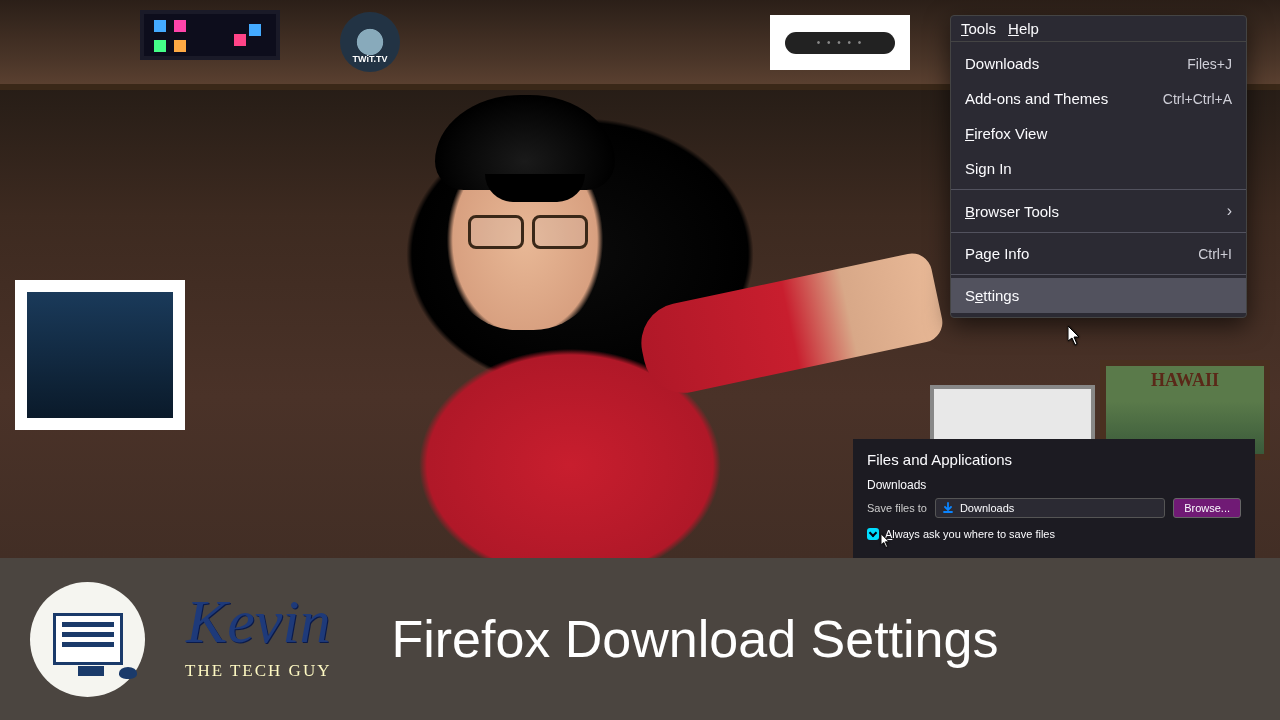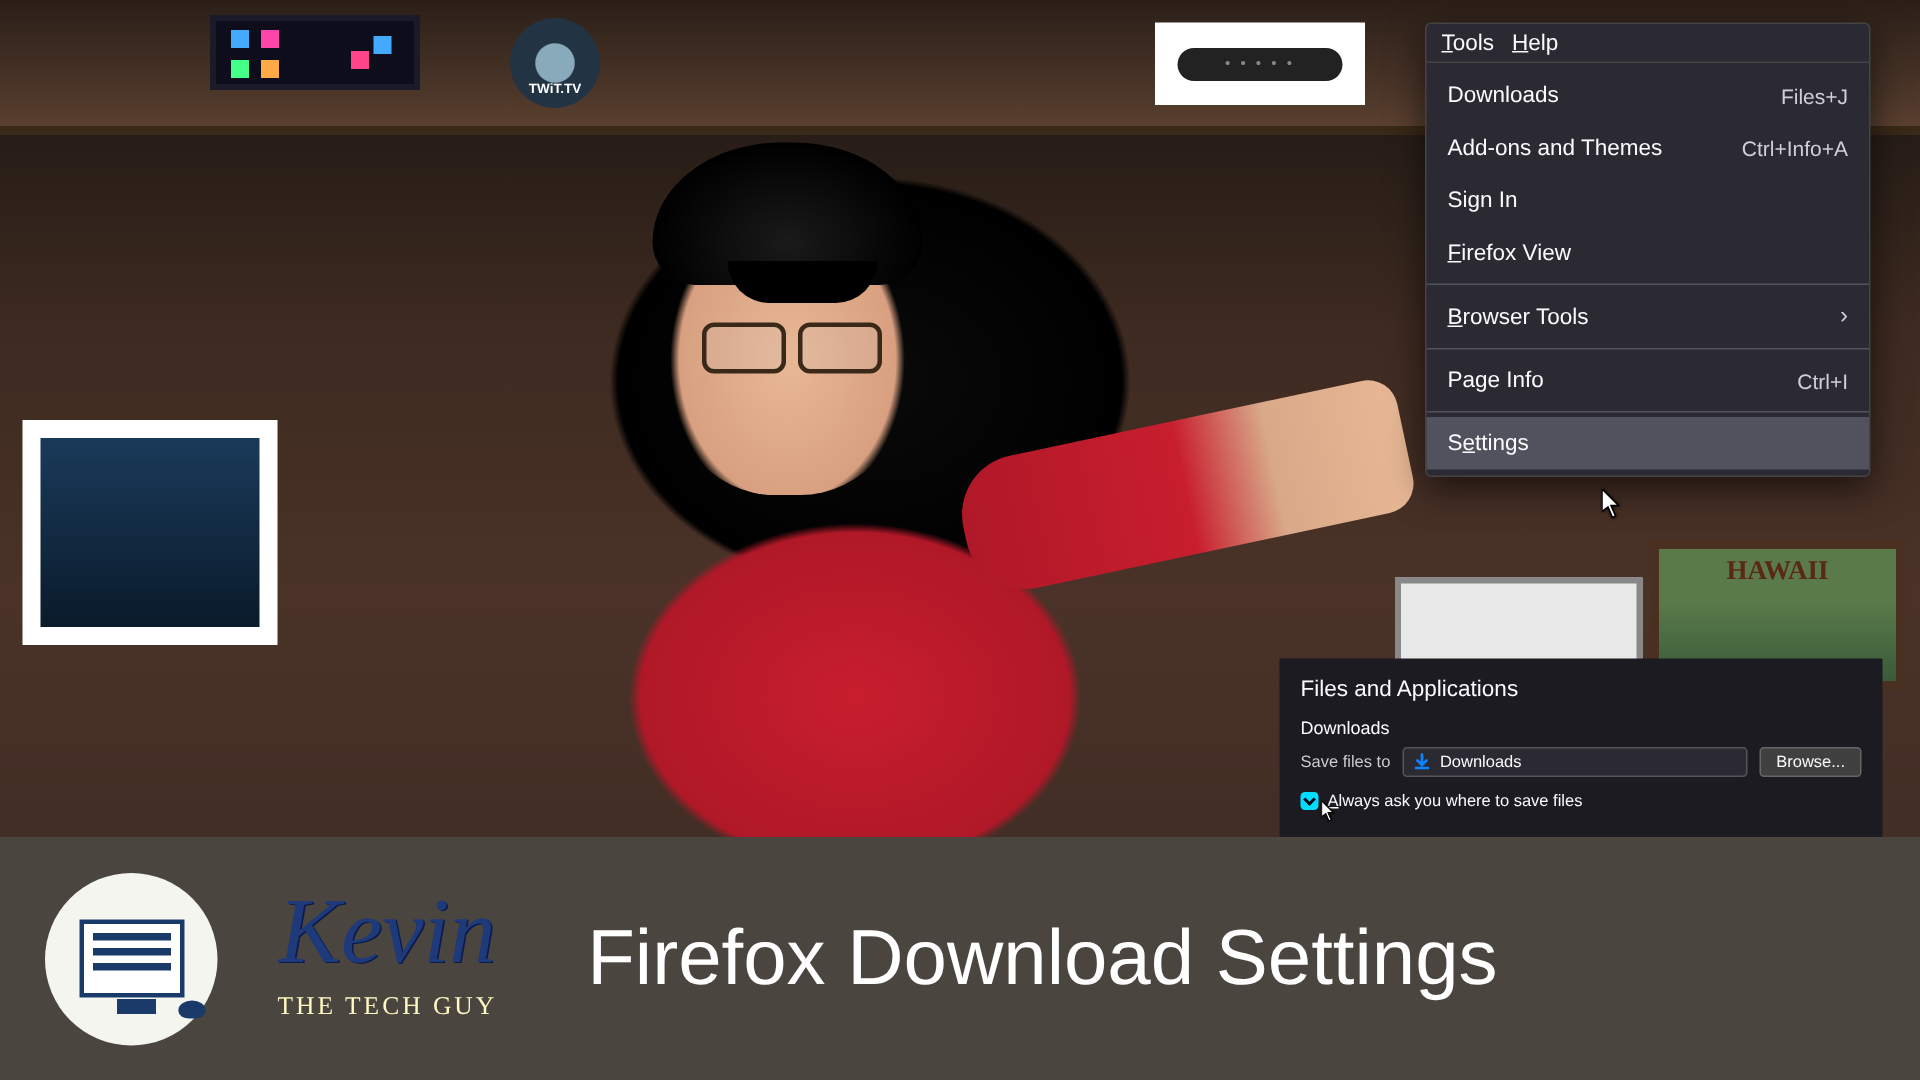--- a/index.html
+++ b/index.html
@@ -103,21 +103,21 @@
 .settings-panel h3 { font-size:15px; font-weight:400; margin-bottom:10px; }
 .settings-panel .dl-label { font-size:12px; margin-bottom:6px; display:block; }
 .save-row { display:flex; align-items:center; gap:8px; font-size:11px; }
 .save-row .lbl { color:#ccc; }
 .path-box {
   flex:1; background:#2b2a33; border:1px solid #555; border-radius:3px; padding:3px 6px;
   display:flex; align-items:center; gap:6px; color:#fbfbfe;
 }
 .dl-icon { width:12px; height:12px; display:inline-flex; }
 .browse-btn {
-  background:#404040; border:1px solid #666; color:#fbfbfe; padding:3px 10px; border-radius:3px; font-size:11px; cursor:pointer;
+  background:#701a75; border:1px solid #666; color:#fbfbfe; padding:3px 10px; border-radius:3px; font-size:11px; cursor:pointer;
 }
 .radio-row { display:flex; align-items:center; gap:6px; margin-top:10px; font-size:11px; }
 .radio-dot { width:12px; height:12px; border-radius:3px; background:#0df; display:inline-flex; align-items:center; justify-content:center; }
 .radio-dot::after { content:''; width:4px; height:4px; border-left:2px solid #001; border-bottom:2px solid #001; transform:rotate(-45deg); margin-top:-2px; }
 
 
 .banner {
   position:absolute; bottom:0; left:0; right:0; height:162px;
   background:#4b4540; display:flex; align-items:center; padding:0 30px; gap:40px;
 }
@@ -162,27 +162,27 @@
     <span><span style="text-decoration:underline">T</span>ools</span>
     <span><span style="text-decoration:underline">H</span>elp</span>
   </div>
   <div class="menu-list">
     <div class="menu-item">
       <span>Downloads</span>
       <span class="shortcut">Files+J</span>
     </div>
     <div class="menu-item">
       <span>Add-ons and Themes</span>
-      <span class="shortcut">Ctrl+Info+A</span>
+      <span class="shortcut">Ctrl+Ctrl+A</span>
+    </div>
+    <div class="menu-item">
+      <span><span style="text-decoration:underline">F</span>irefox View</span>
     </div>
     <div class="menu-item">
       <span>Sign In</span>
-    </div>
-    <div class="menu-item">
-      <span><span style="text-decoration:underline">F</span>irefox View</span>
     </div>
     <div class="menu-sep"></div>
     <div class="menu-item">
       <span><span style="text-decoration:underline">B</span>rowser Tools</span>
       <span class="submenu-arrow">›</span>
     </div>
     <div class="menu-sep"></div>
     <div class="menu-item">
       <span>Page Info</span>
       <span class="shortcut">Ctrl+I</span>

